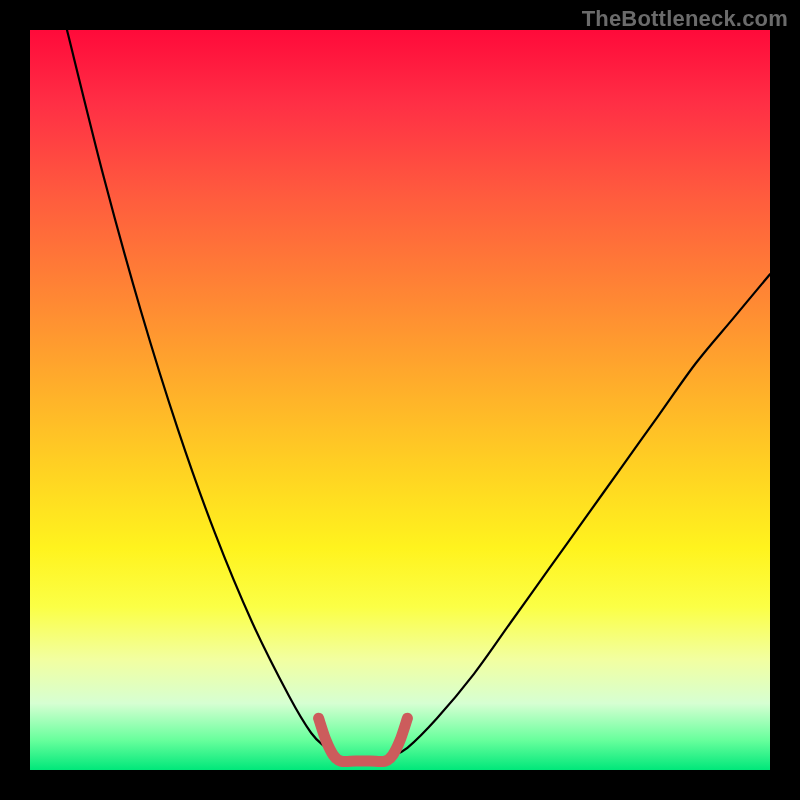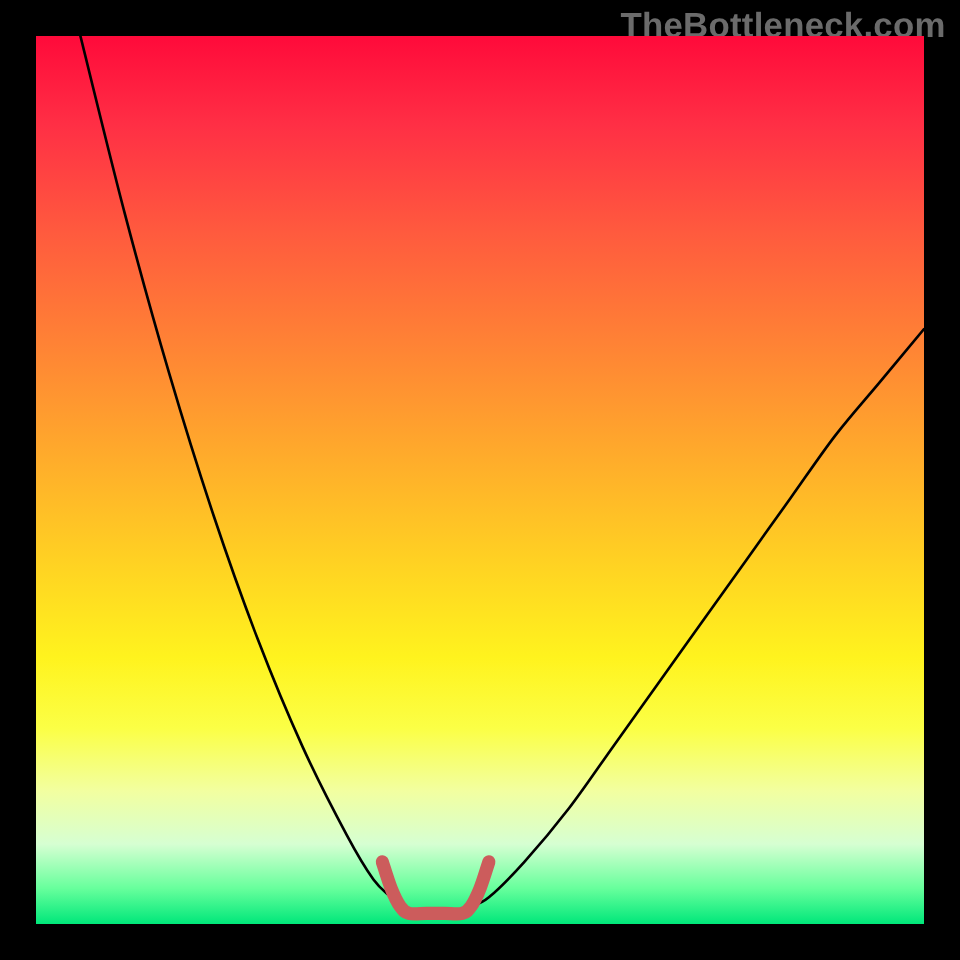--- a/index.html
+++ b/index.html
@@ -37,21 +37,21 @@
       #d6ffd2 91%,
       #67ff9c 96%,
       #00e77a 100%
     );
   }
   .watermark {
     position: absolute;
     top: 6px;
     right: 12px;
     color: #6b6b6b;
-    font-size: 29px;
+    font-size: 22px;
     font-weight: 600;
     letter-spacing: 0.2px;
     user-select: none;
   }
   svg.curves {
     position: absolute;
     left: 0;
     top: 0;
     width: 740px;
     height: 740px;

